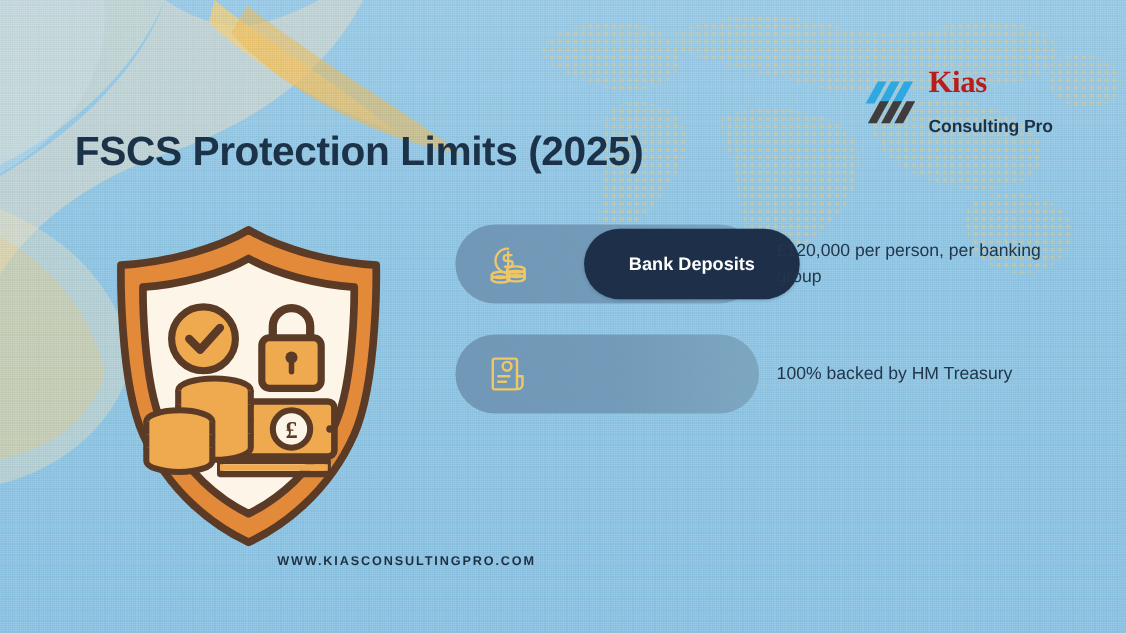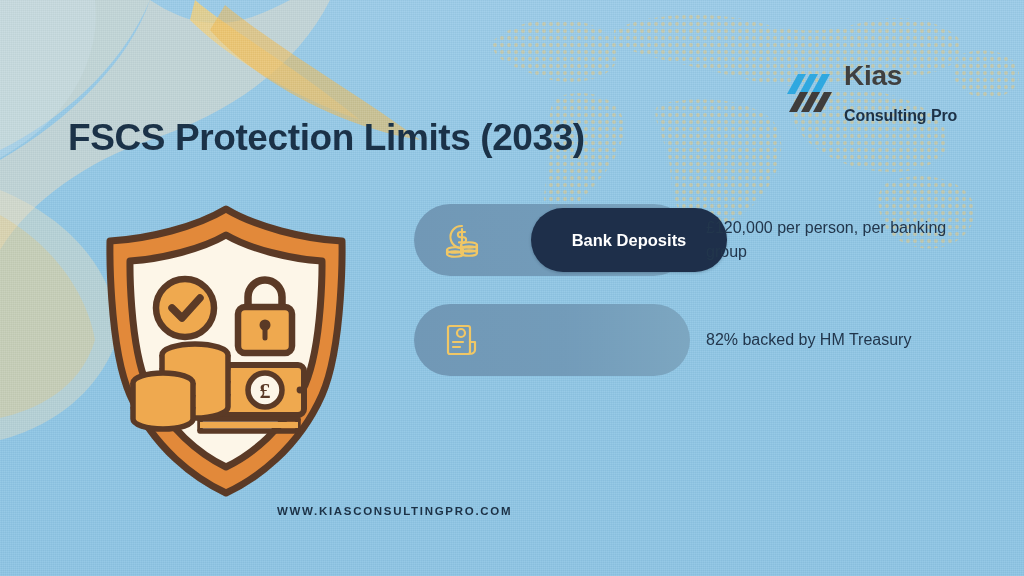--- a/index.html
+++ b/index.html
@@ -44,23 +44,24 @@
     left: 785px;
     display: flex;
     align-items: center;
     gap: 7px;
   }
   .logo-mark { width: 52px; height: 42px; flex: none; }
   .logo-text { line-height: 1; }
   .logo-line1 {
     font-size: 28px;
     font-weight: bold;
-    color: #404040;
+    color: #b91c1c;
     letter-spacing: -0.3px;
     display: block;
+    font-family: Liberation Serif, serif;
   }
   .logo-line2 {
     font-size: 16px;
     font-weight: bold;
     color: #1d3146;
     letter-spacing: -0.1px;
     display: block;
     margin-top: 18px;
   }
 
@@ -157,21 +158,20 @@
 
   
   .url {
     position: absolute;
     left: 252px;
     top: 505px;
     font-size: 11.5px;
     font-weight: bold;
     color: #1c3146;
     letter-spacing: 1.7px;
-    margin-left: 25px;
   }
 </style>
 </head>
 <body>
 
 <div id="poster">
 
   <div class="bg-base"></div>
 
   <svg class="bg-blobs" viewBox="0 0 1024 576" preserveAspectRatio="none">
@@ -223,21 +223,21 @@
         <polygon points="16,40 27,20 35,20 24,40" fill="#3f3d3b"></polygon>
         <polygon points="28,40 39,20 47,20 36,40" fill="#3f3d3b"></polygon>
       </g>
     </svg>
     <div class="logo-text">
       <span class="logo-line1">Kias</span>
       <span class="logo-line2">Consulting Pro</span>
     </div>
   </div>
 
-  <div class="title">FSCS Protection Limits (2033)</div>
+  <div class="title">FSCS Protection Limits (2025)</div>
 
   <div class="shield-wrap">
     <svg viewBox="0 0 252 292" width="252" height="292">
 
       <path d="M126,4 C96,22 48,34 10,36 C10,36 8,140 30,190 C54,244 96,274 126,288 C156,274 198,244 222,190 C244,140 242,36 242,36 C204,34 156,22 126,4 Z" fill="#e2893a" stroke="#5b3a26" stroke-width="7" stroke-linejoin="round"></path>
 
       <path d="M126,30 C102,44 62,54 30,56 C30,56 29,138 47,180 C67,224 101,250 126,262 C151,250 185,224 205,180 C223,138 222,56 222,56 C190,54 150,44 126,30 Z" fill="#fdf6e8" stroke="#5b3a26" stroke-width="7" stroke-linejoin="round"></path>
 
       <circle cx="85" cy="103" r="29" fill="#f2a council"></circle>
       <circle cx="85" cy="103" r="29" fill="#f0a busy"></circle>
@@ -305,20 +305,20 @@
     <div class="row">
       <div class="row-track"></div>
       <div class="row-icon">
         <svg viewBox="0 0 40 40" fill="none" stroke="#f0c766" stroke-width="2.2" stroke-linecap="round" stroke-linejoin="round">
           <path d="M8,6 h18 a2,2 0 0 1 2,2 v24 a2,2 0 0 1 -2,2 H8 a2,2 0 0 1 -2,-2 V8 a2,2 0 0 1 2,-2 Z"></path>
           <path d="M28,22 h5 v8 a4,4 0 0 1 -5,3.6"></path>
           <circle cx="19" cy="13" r="4"></circle>
           <path d="M11,22 h10 M11,27 h7"></path>
         </svg>
       </div>
-      <div class="row-desc">82% backed by HM Treasury</div>
+      <div class="row-desc">100% backed by HM Treasury</div>
     </div>
 
   </div>
 
   <div class="url">WWW.KIASCONSULTINGPRO.COM</div>
 
 </div>
 
 </body></html>

